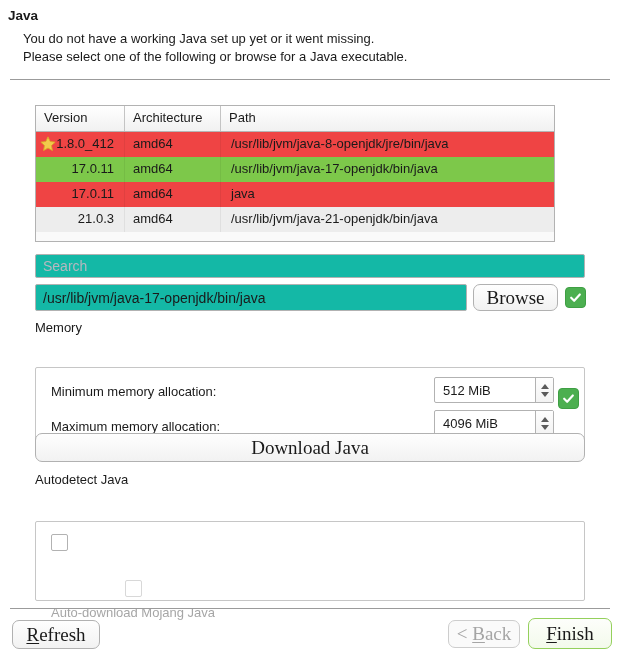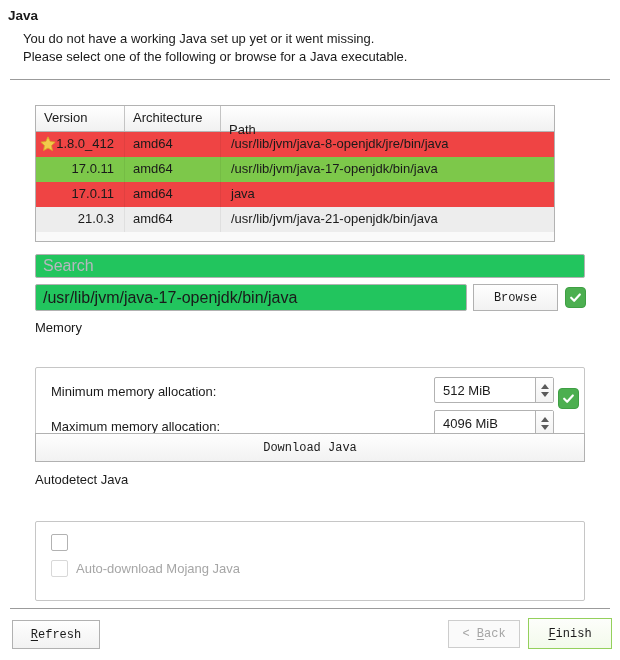--- a/index.html
+++ b/index.html
@@ -19,45 +19,45 @@
   .hr-top { top:79px; }
   .hr-bottom { top:608px; }
 
   
   .jtable { top:105px; left:35px; width:520px; height:137px;
     border:1px solid #b2b2b2; background:#fafafa; overflow:hidden; }
   .thead { display:flex; height:26px;
     background:linear-gradient(#ffffff,#f1f1f1);
     border-bottom:1px solid #b5b5b5; }
   .th { padding:4px 0 0 8px; border-right:1px solid #c4c4c4; }
-  .th:last-child { border-right:none;margin-top:12px; }
+  .th:last-child { border-right:none; }
   .c-version { width:89px; flex:none; }
   .c-arch { width:96px; flex:none; }
   .c-path { flex:1; }
   .trow { display:flex; height:25px; background:#ef4444; }
   .trow.alt { background:#ededed; }
   .trow.selected { background:#7dc84a; }
   .td { padding:4px 0 0 8px; border-right:1px solid rgba(0,0,0,0.06);
     white-space:nowrap; overflow:hidden; }
   .td:last-child { border-right:none; }
   .td.c-version { position:relative; text-align:right; padding-right:10px; }
   .td.c-path { padding-left:10px; }
   .star { position:absolute; left:3px; top:3px; width:18px; height:18px; }
 
   
-  .lineedit { border:1px solid #b2b2b2; border-radius:2px; background:#22c55e;
-    font-family:inherit; font-size:16px; color:#1a1a1a; padding:0 7px; outline:none; }
+  .lineedit { border:1px solid #b2b2b2; border-radius:2px; background:#14b8a6;
+    font-family:inherit; font-size:14px; color:#1a1a1a; padding:0 7px; outline:none; }
   .lineedit::placeholder { color:#b7b7bf; opacity:1; }
   .search-input { top:254px; left:35px; width:550px; height:24px; }
   .path-input { top:284px; left:35px; width:432px; height:27px; }
 
   
-  .btn { border:1px solid #b1b1b1; border-radius:0;
+  .btn { border:1px solid #b1b1b1; border-radius:7px;
     background:linear-gradient(#fefefe,#f2f2f2);
-    font-family:Liberation Mono, monospace; font-size:12px; color:#1a1a1a; text-align:center;
+    font-family:Liberation Serif, serif; font-size:19px; color:#1a1a1a; text-align:center;
     cursor:pointer; }
   .browse-btn { top:284px; left:473px; width:85px; height:27px; }
   .download-btn { top:433px; left:35px; width:550px; height:29px; }
   .refresh-btn { top:620px; left:12px; width:88px; height:29px; }
   .back-btn { top:620px; left:448px; width:72px; height:28px;
     color:#a5a5a5; background:#fafafa; border-color:#cdcdcd; }
   .finish-btn { top:618px; left:528px; width:84px; height:31px;
     border:1px solid #94d05c; background:linear-gradient(#fdfefb,#f3faeb); }
   .mn { text-decoration:underline; text-underline-offset:2px; }
 
@@ -92,21 +92,21 @@
   .spin-btns { width:18px; height:100%; border-left:1px solid #b2b2b2;
     display:flex; flex-direction:column; align-items:center; justify-content:center;
     gap:3px; background:linear-gradient(#fdfdfd,#f3f3f3); flex:none; }
   .arr { width:0; height:0; border-left:4px solid transparent; border-right:4px solid transparent; }
   .arr-up { border-bottom:5px solid #5a5a5a; }
   .arr-down { border-top:5px solid #5a5a5a; }
 
   
   .cb-row { position:absolute; left:15px; display:flex; align-items:center; gap:8px; }
   .cb-row-1 { top:12px; }
-  .cb-row-2 { top:38px; }
+  .cb-row-2 { top:58px;flex-direction:column; }
   .cb-row.disabled { color:#a6a6a6; }
   .cb-row.disabled .cb-empty { border-color:#d8d8d8; }
 </style>
 </head>
 <body>
 
 <div>
 
   <div class="abs page-title">Java</div>
   <div class="abs desc1">You do not have a working Java set up yet or it went missing.</div>

